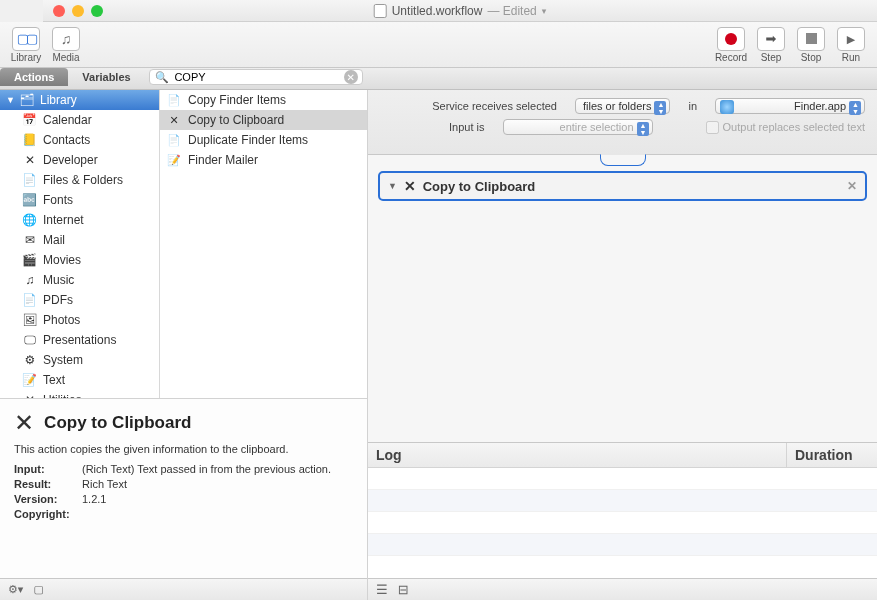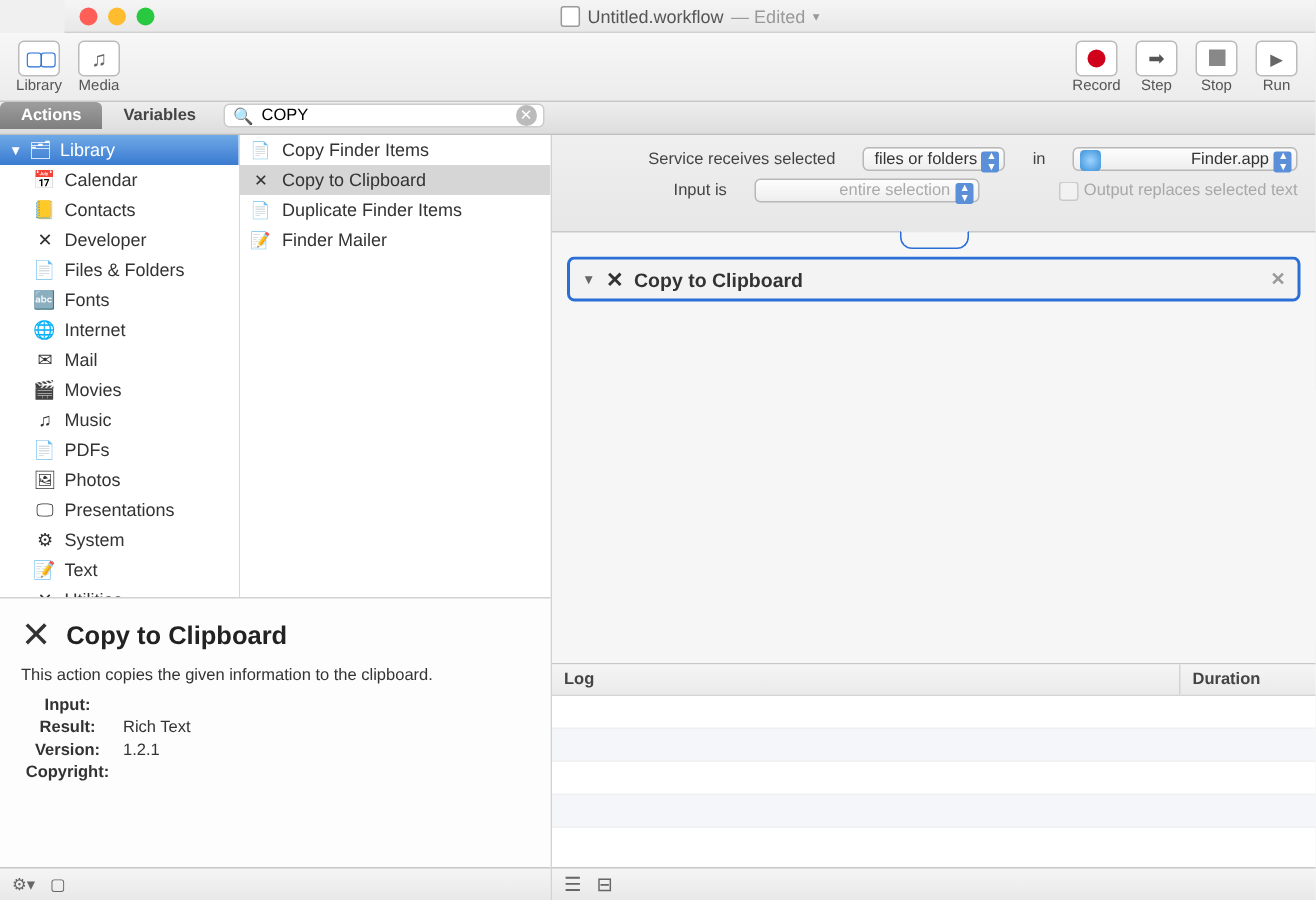--- a/index.html
+++ b/index.html
@@ -59,21 +59,21 @@
 .act-ic { width: 16px; height: 16px; display: flex; align-items: center; justify-content: center; font-size: 11px; }
 
 
 .desc-panel { border-top: 1px solid #d2d2d2; background: #fdfdfd; padding: 10px 14px 8px; height: 180px; overflow: auto; }
 .desc-head { display: flex; align-items: center; gap: 10px; margin-bottom: 6px; }
 .desc-head .dic { font-size: 24px; display:inline-block; }
 .desc-head h2 { font-size: 17px; font-weight: 700; color: #222; }
 .desc-sub { font-size: 11px; color: #333; margin-bottom: 8px; }
 .desc-table { font-size: 11px; }
 .desc-table .drow { display: flex; margin-bottom: 3px; }
-.desc-table .dkey { width: 62px; text-align: center; font-weight: 600; margin-right: 6px; }
+.desc-table .dkey { width: 62px; text-align: left; font-weight: 600; margin-right: 6px; }
 
 
 .service-cfg { padding: 8px 12px 14px; background: linear-gradient(#efefef,#e7e7e7); border-bottom: 1px solid #c8c8c8; font-size: 11px; }
 .cfg-row { display: flex; align-items: center; justify-content: flex-end; gap: 18px; margin-bottom: 5px; }
 .cfg-row label { color: #444; }
 .popup { background: linear-gradient(#fdfdfd,#eee); border: 1px solid #b8b8b8; border-radius: 4px; padding: 1px 18px 1px 7px; font-size: 11px; position: relative; cursor: pointer; text-align: right; }
 .popup::after { content: ""; position: absolute; right: 3px; top: 2px; width: 12px; height: 14px; background: #5b8fd8; border-radius: 2px; }
 .popup .arrs { position: absolute; right: 5px; top: 2px; color: #fff; font-size: 7px; line-height: 7px; z-index: 1; }
 .popup.disabled { color: #aaa; }
 .popup.app { padding-left: 24px; }
@@ -93,21 +93,21 @@
 .wf-head .wic { font-size: 14px; }
 .wf-head .close { margin-left: auto; color: #999; cursor: pointer; font-size: 12px; }
 .wf-sub { display: flex; gap: 16px; padding: 0 0 6px 34px; font-size: 11px; }
 .wf-sub span { cursor: pointer; font-weight: 600; }
 .wf-sub .sel { color: #333; }
 .wf-sub .nsel { color: #aaa; }
 
 
 .log-area { border-top: 1px solid #c8c8c8; background: #fff; height: 136px; display: flex; flex-direction: column; }
 .log-head { display: flex; background: linear-gradient(#f5f5f5,#eaeaea); border-bottom: 1px solid #d4d4d4; }
-.log-head div { padding: 4px 8px; font-size: 11px; font-weight: 600; color: #444; }
+.log-head div { padding: 4px 8px; font-size: 14px; font-weight: 600; color: #444; }
 .log-head .c1 { flex: 1; border-right: 1px solid #d4d4d4; }
 .log-head .c2 { width: 90px; }
 .log-body { flex: 1; }
 .log-row { height: 22px; border-bottom: 1px solid #f0f0f0; }
 .log-row.alt { background: #f4f6fa; }
 
 
 .footer-left { height: 22px; border-top: 1px solid #c8c8c8; background: linear-gradient(#f5f5f5,#e8e8e8); display: flex; align-items: center; padding: 0 8px; gap: 10px; color: #666; font-size: 11px; }
 .footer-left span { cursor: pointer; }
 .footer-right { height: 22px; border-top: 1px solid #c8c8c8; background: linear-gradient(#f5f5f5,#e8e8e8); display: flex; align-items: center; padding: 0 8px; gap: 10px; color: #666; }
@@ -284,20 +284,21 @@
 
     <div class="desc-panel">
       <div class="desc-head">
         <span class="dic">✕</span>
         <h2>Copy to Clipboard</h2>
       </div>
       <div class="desc-sub">This action copies the given information to the clipboard.</div>
       <div class="desc-table">
         <div class="drow">
             <div class="dkey">Input:</div>
+            <div style="flex:1">(Rich Text) Text passed in from the previous action.</div>
           </div>
         <div class="drow">
             <div class="dkey">Result:</div>
             <div>Rich Text</div>
           </div>
         <div class="drow">
             <div class="dkey">Version:</div>
             <div>1.2.1</div>
           </div>
         <div class="drow">

